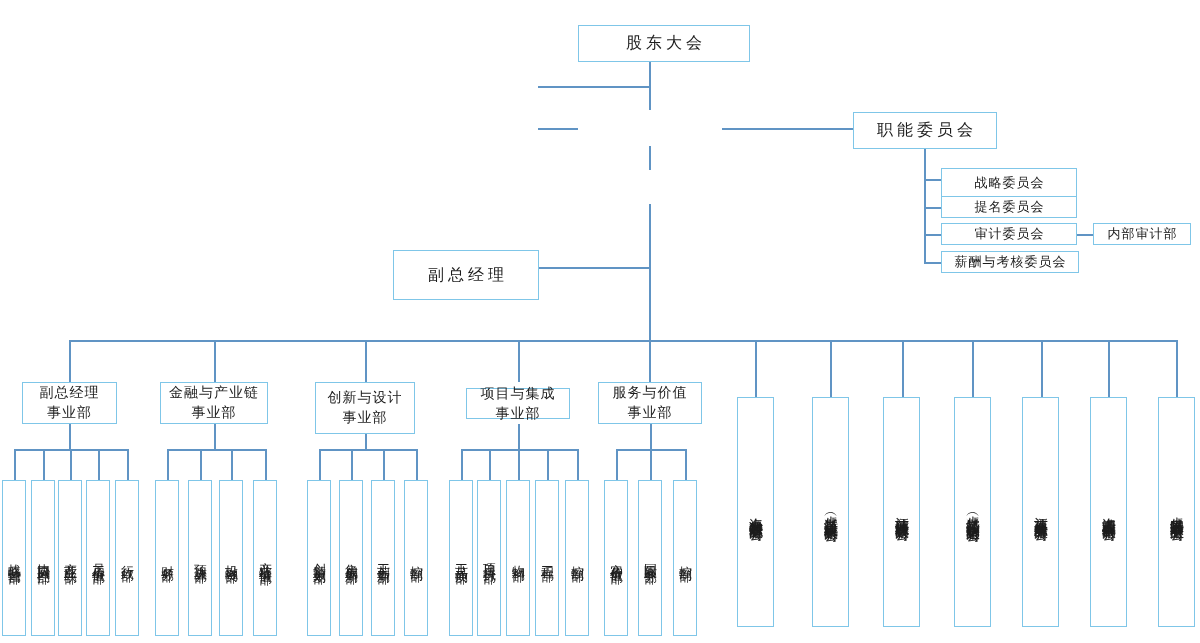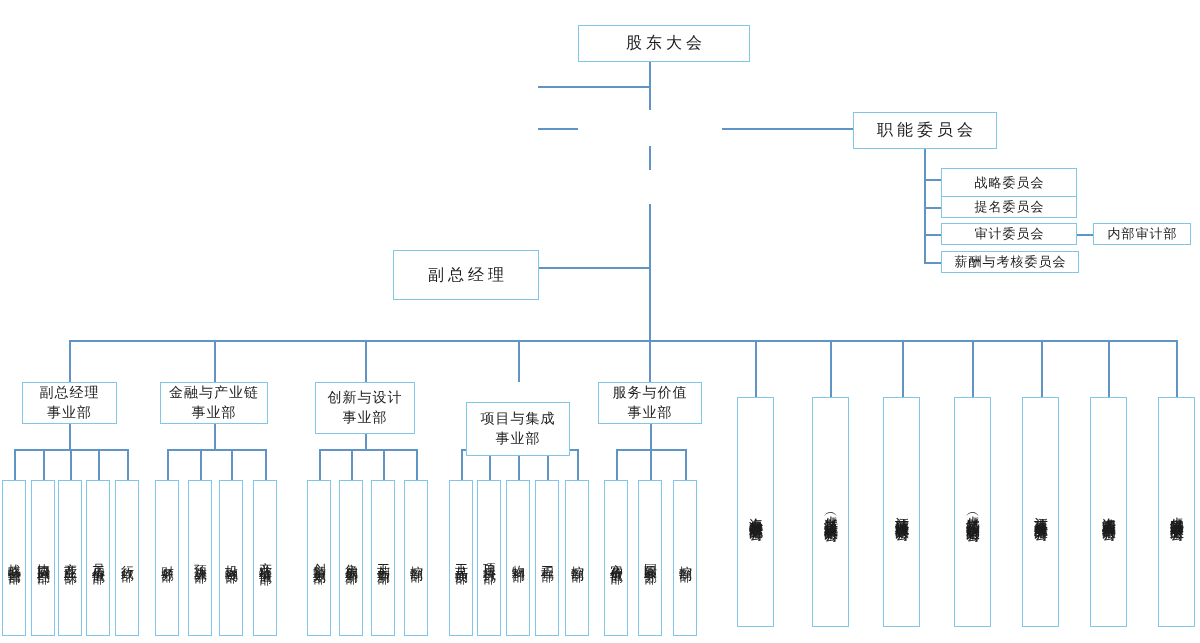--- a/index.html
+++ b/index.html
@@ -104,21 +104,21 @@
     <span>事业部</span>
   </div>
   <div class="box div-box" style="left:160px;top:382px;width:108px;height:42px">
     <span>金融与产业链</span>
     <span>事业部</span>
   </div>
   <div class="box div-box" style="left:315px;top:382px;width:100px;height:52px">
     <span>创新与设计</span>
     <span>事业部</span>
   </div>
-  <div class="box div-box" style="left:466px;top:402px;width:104px;height:54px">
+  <div class="box div-box" style="left:466px;top:388px;width:104px;height:31px">
     <span>项目与集成</span>
     <span>事业部</span>
   </div>
   <div class="box div-box" style="left:598px;top:382px;width:104px;height:42px">
     <span>服务与价值</span>
     <span>事业部</span>
   </div>
 
   <div class="box v" style="left:2px;top:480px;width:24px;height:156px">战略运营部</div>
   <div class="box v" style="left:31px;top:480px;width:24px;height:156px">协同风控部</div>

